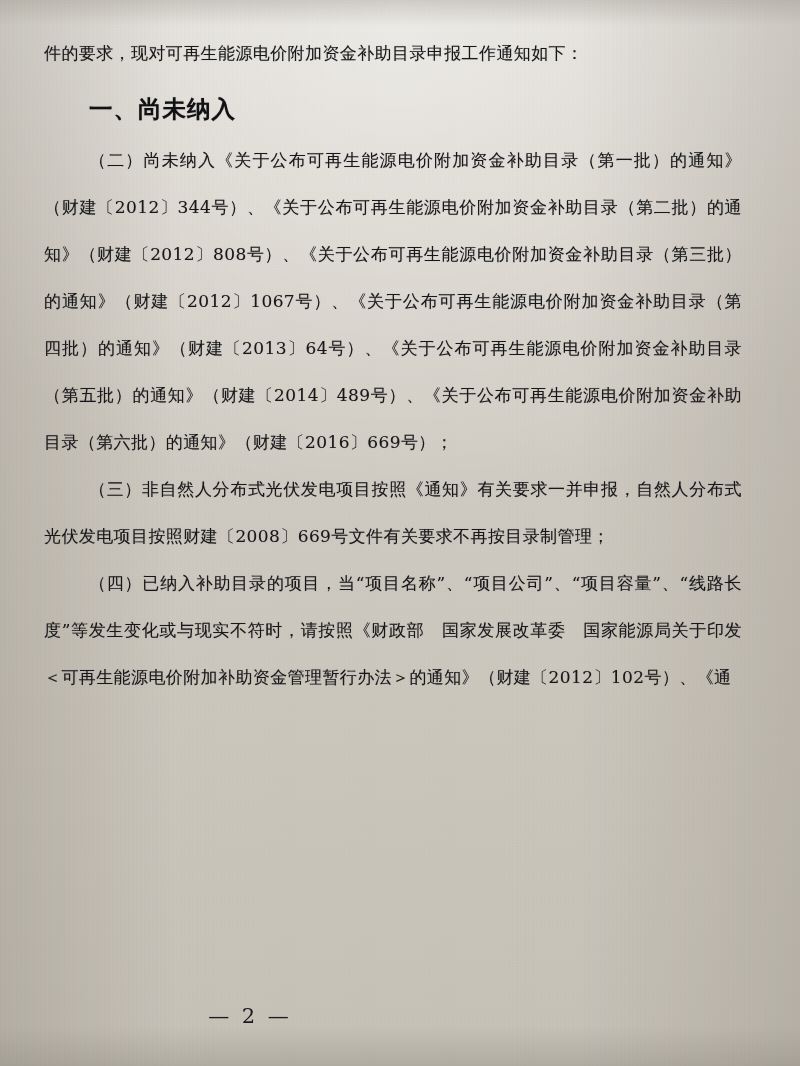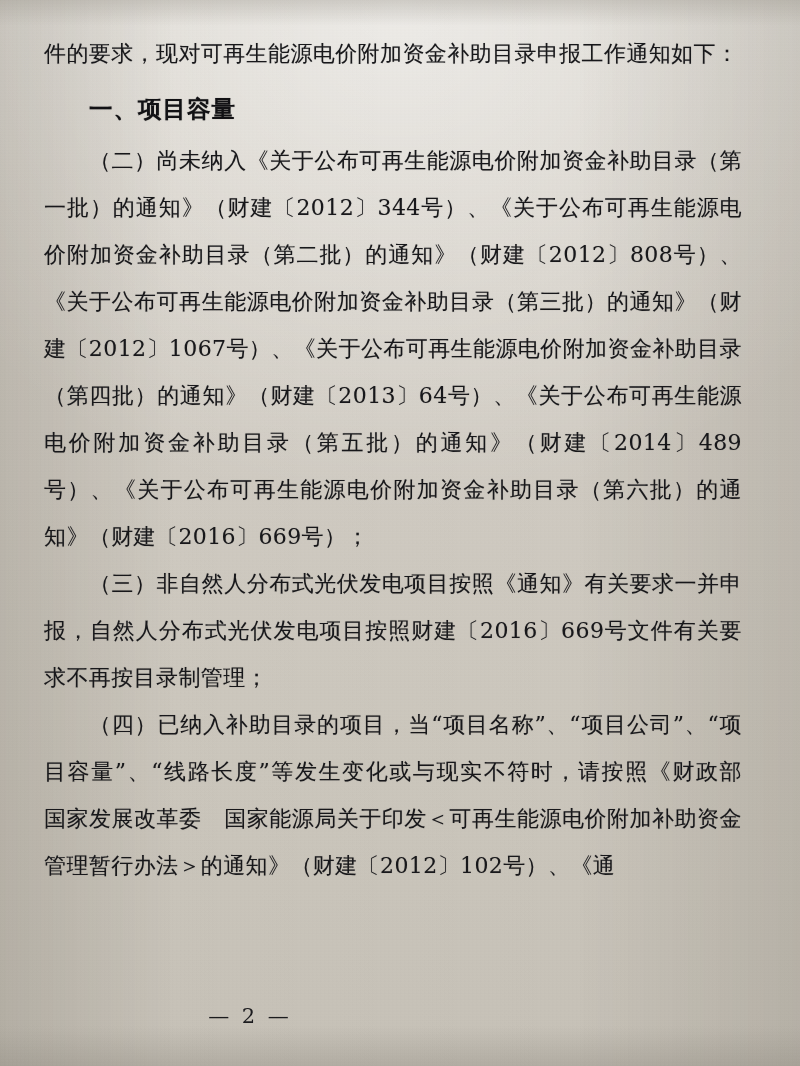--- a/index.html
+++ b/index.html
@@ -33,21 +33,21 @@
     pointer-events: none;
     mix-blend-mode: multiply;
   }
   .content {
     position: relative;
     z-index: 2;
     padding: 30px 58px 0 44px;
   }
   .para {
     color: #17171a;
-    font-size: 22px;
+    font-size: 17px;
     line-height: 47px;
     text-align: justify;
     text-justify: inter-character;
     letter-spacing: 0.4px;
     margin: 0;
     text-shadow: 0 0 1px rgba(0,0,0,0.28);
   }
   .indent {
     text-indent: 45px;
   }
@@ -107,26 +107,26 @@
 <body>
 
 <div class="page">
   <div class="smudge-top"></div>
   <div class="smudge-bottom"></div>
 
   <div class="content">
 
     <p class="para">件的要求，现对可再生能源电价附加资金补助目录申报工作通知如下：</p>
 
-    <h2 class="heading">一、项目容量</h2>
+    <h2 class="heading">一、尚未纳入</h2>
 
 
     <p class="para indent">（二）尚未纳入《关于公布可再生能源电价附加资金补助目录（第一批）的通知》（财建〔2012〕344号）、《关于公布可再生能源电价附加资金补助目录（第二批）的通知》（财建〔2012〕808号）、《关于公布可再生能源电价附加资金补助目录（第三批）的通知》（财建〔2012〕1067号）、《关于公布可再生能源电价附加资金补助目录（第四批）的通知》（财建〔2013〕64号）、《关于公布可再生能源电价附加资金补助目录（第五批）的通知》（财建〔2014〕489号）、《关于公布可再生能源电价附加资金补助目录（第六批）的通知》（财建〔2016〕669号）；</p>
 
-    <p class="para indent">（三）非自然人分布式光伏发电项目按照《通知》有关要求一并申报，自然人分布式光伏发电项目按照财建〔2016〕669号文件有关要求不再按目录制管理；</p>
+    <p class="para indent">（三）非自然人分布式光伏发电项目按照《通知》有关要求一并申报，自然人分布式光伏发电项目按照财建〔2008〕669号文件有关要求不再按目录制管理；</p>
 
     <p class="para indent">（四）已纳入补助目录的项目，当“项目名称”、“项目公司”、“项目容量”、“线路长度”等发生变化或与现实不符时，请按照《财政部　国家发展改革委　国家能源局关于印发＜可再生能源电价附加补助资金管理暂行办法＞的通知》（财建〔2012〕102号）、《通</p>
 
   </div>
 
   <div class="footer">
     <span class="page-number">— 2 —</span>
   </div>
 
   <div class="grain"></div>

